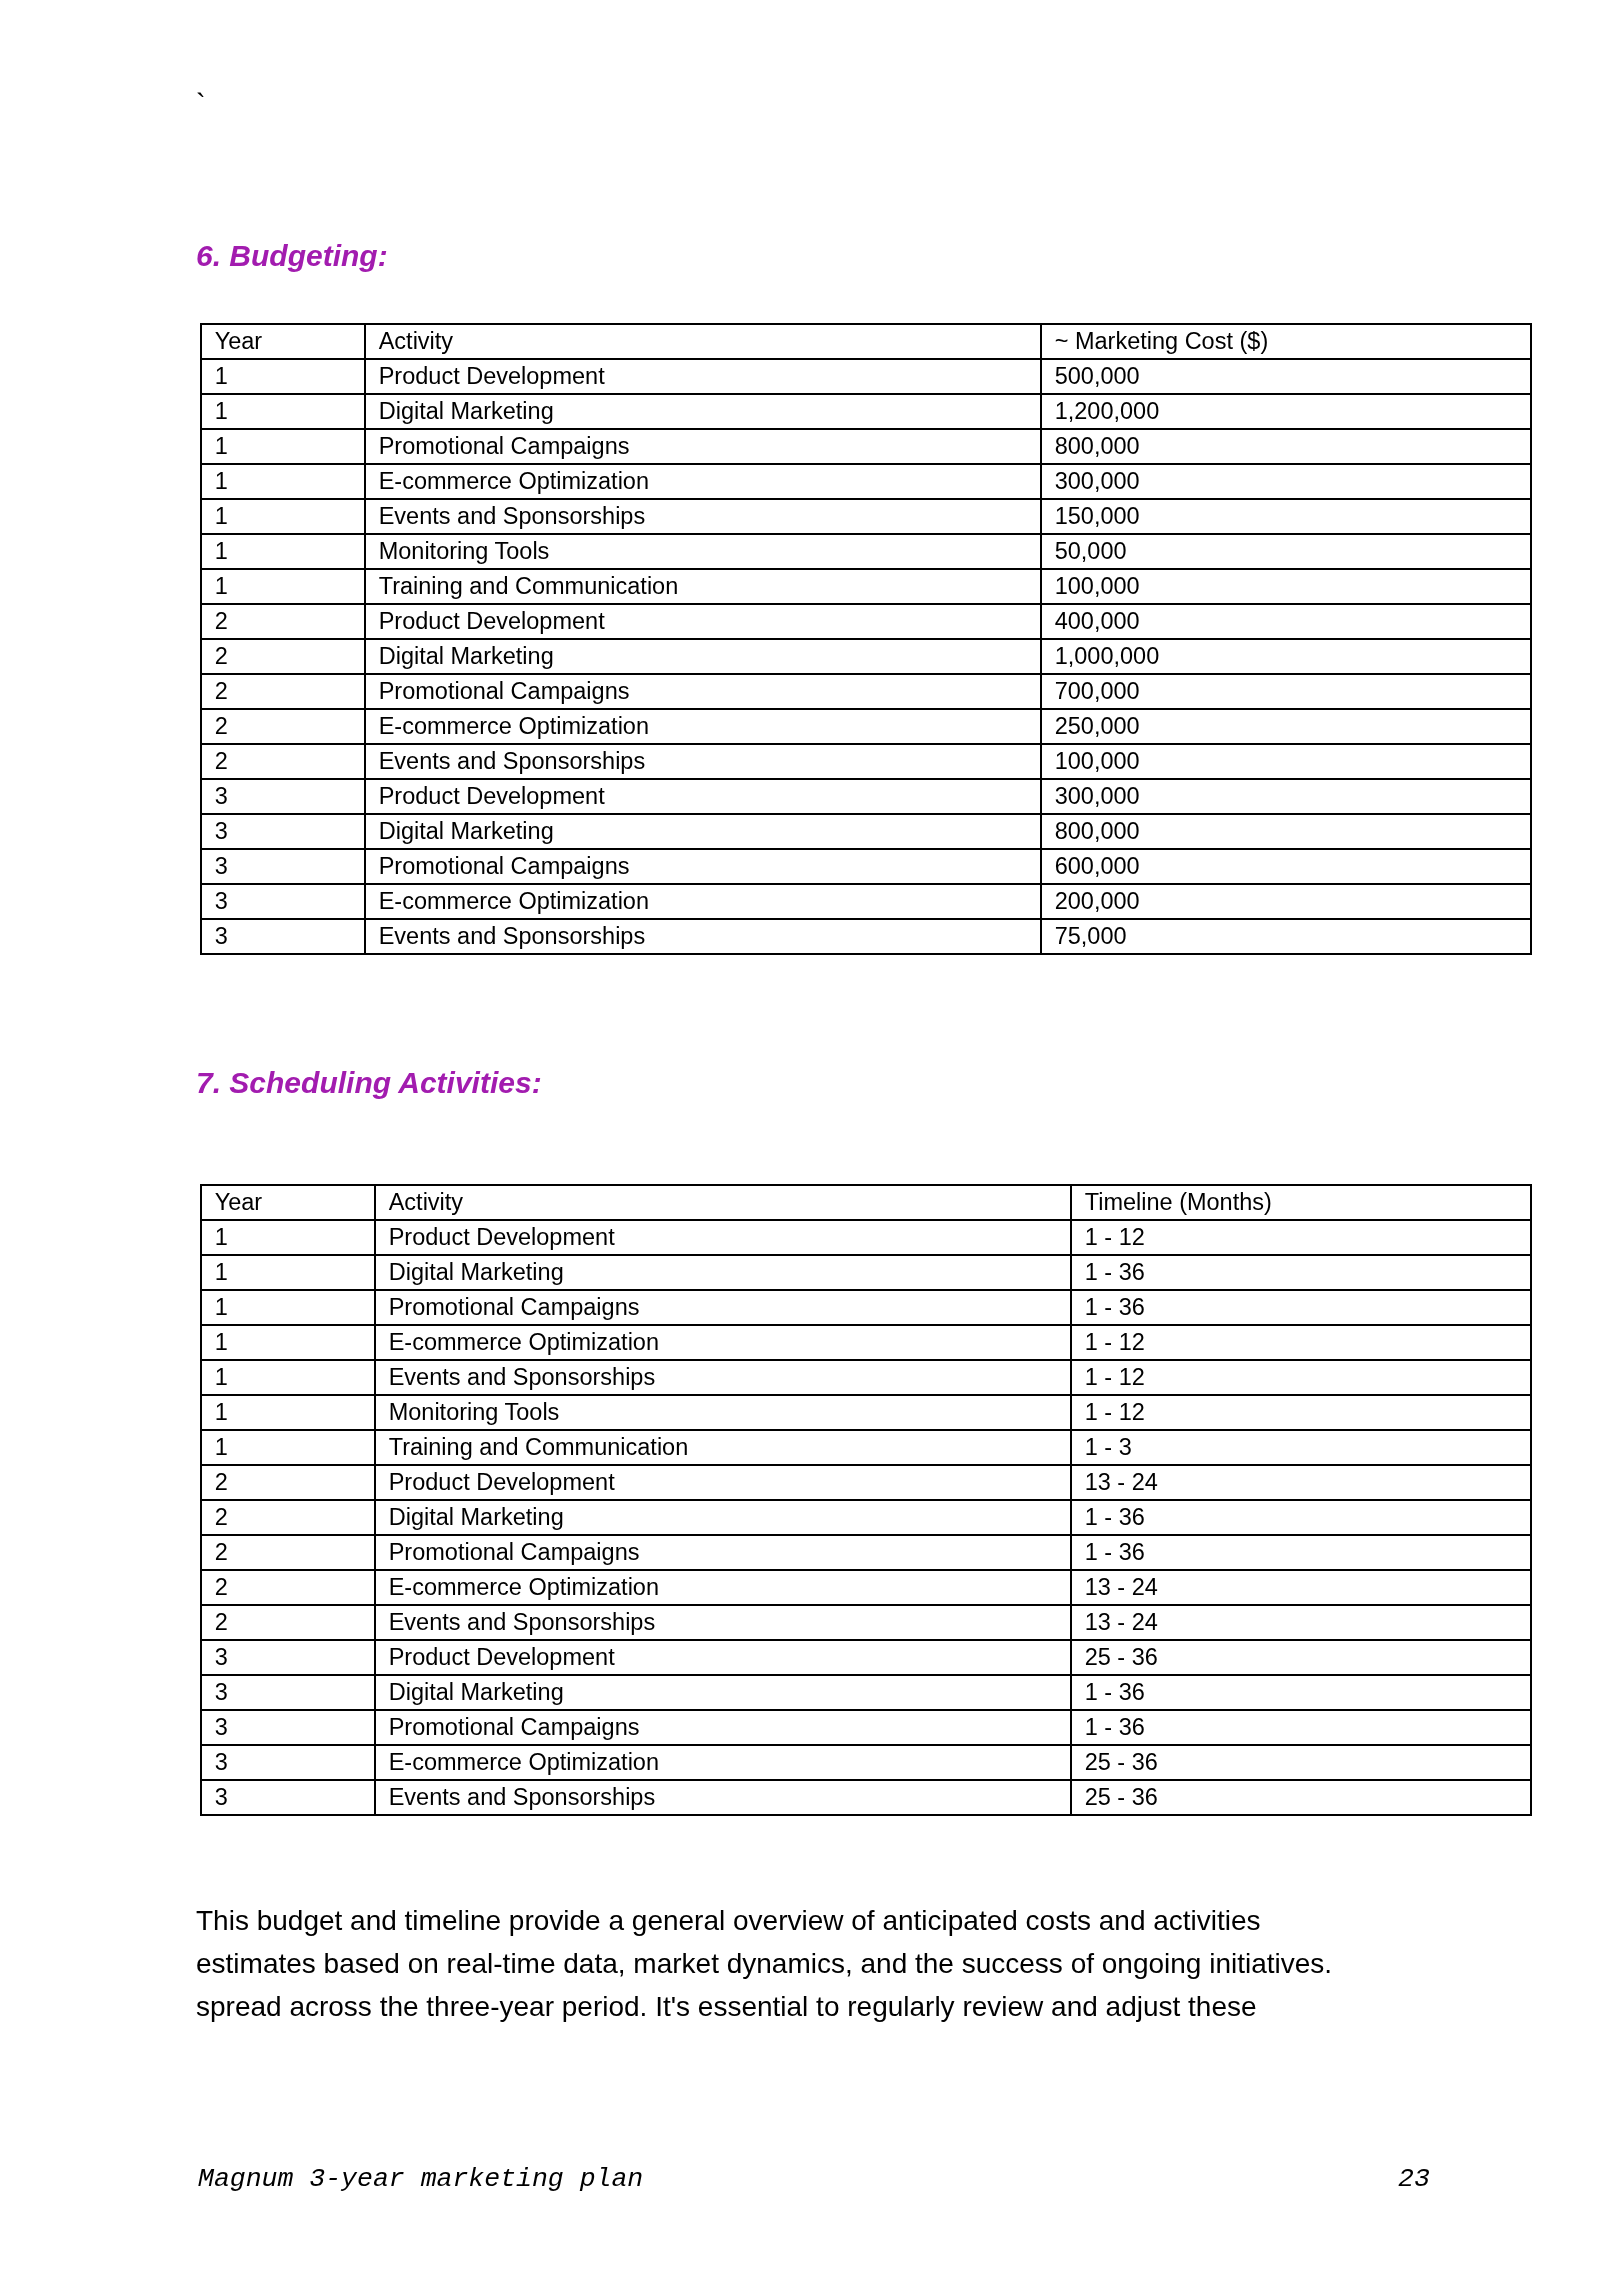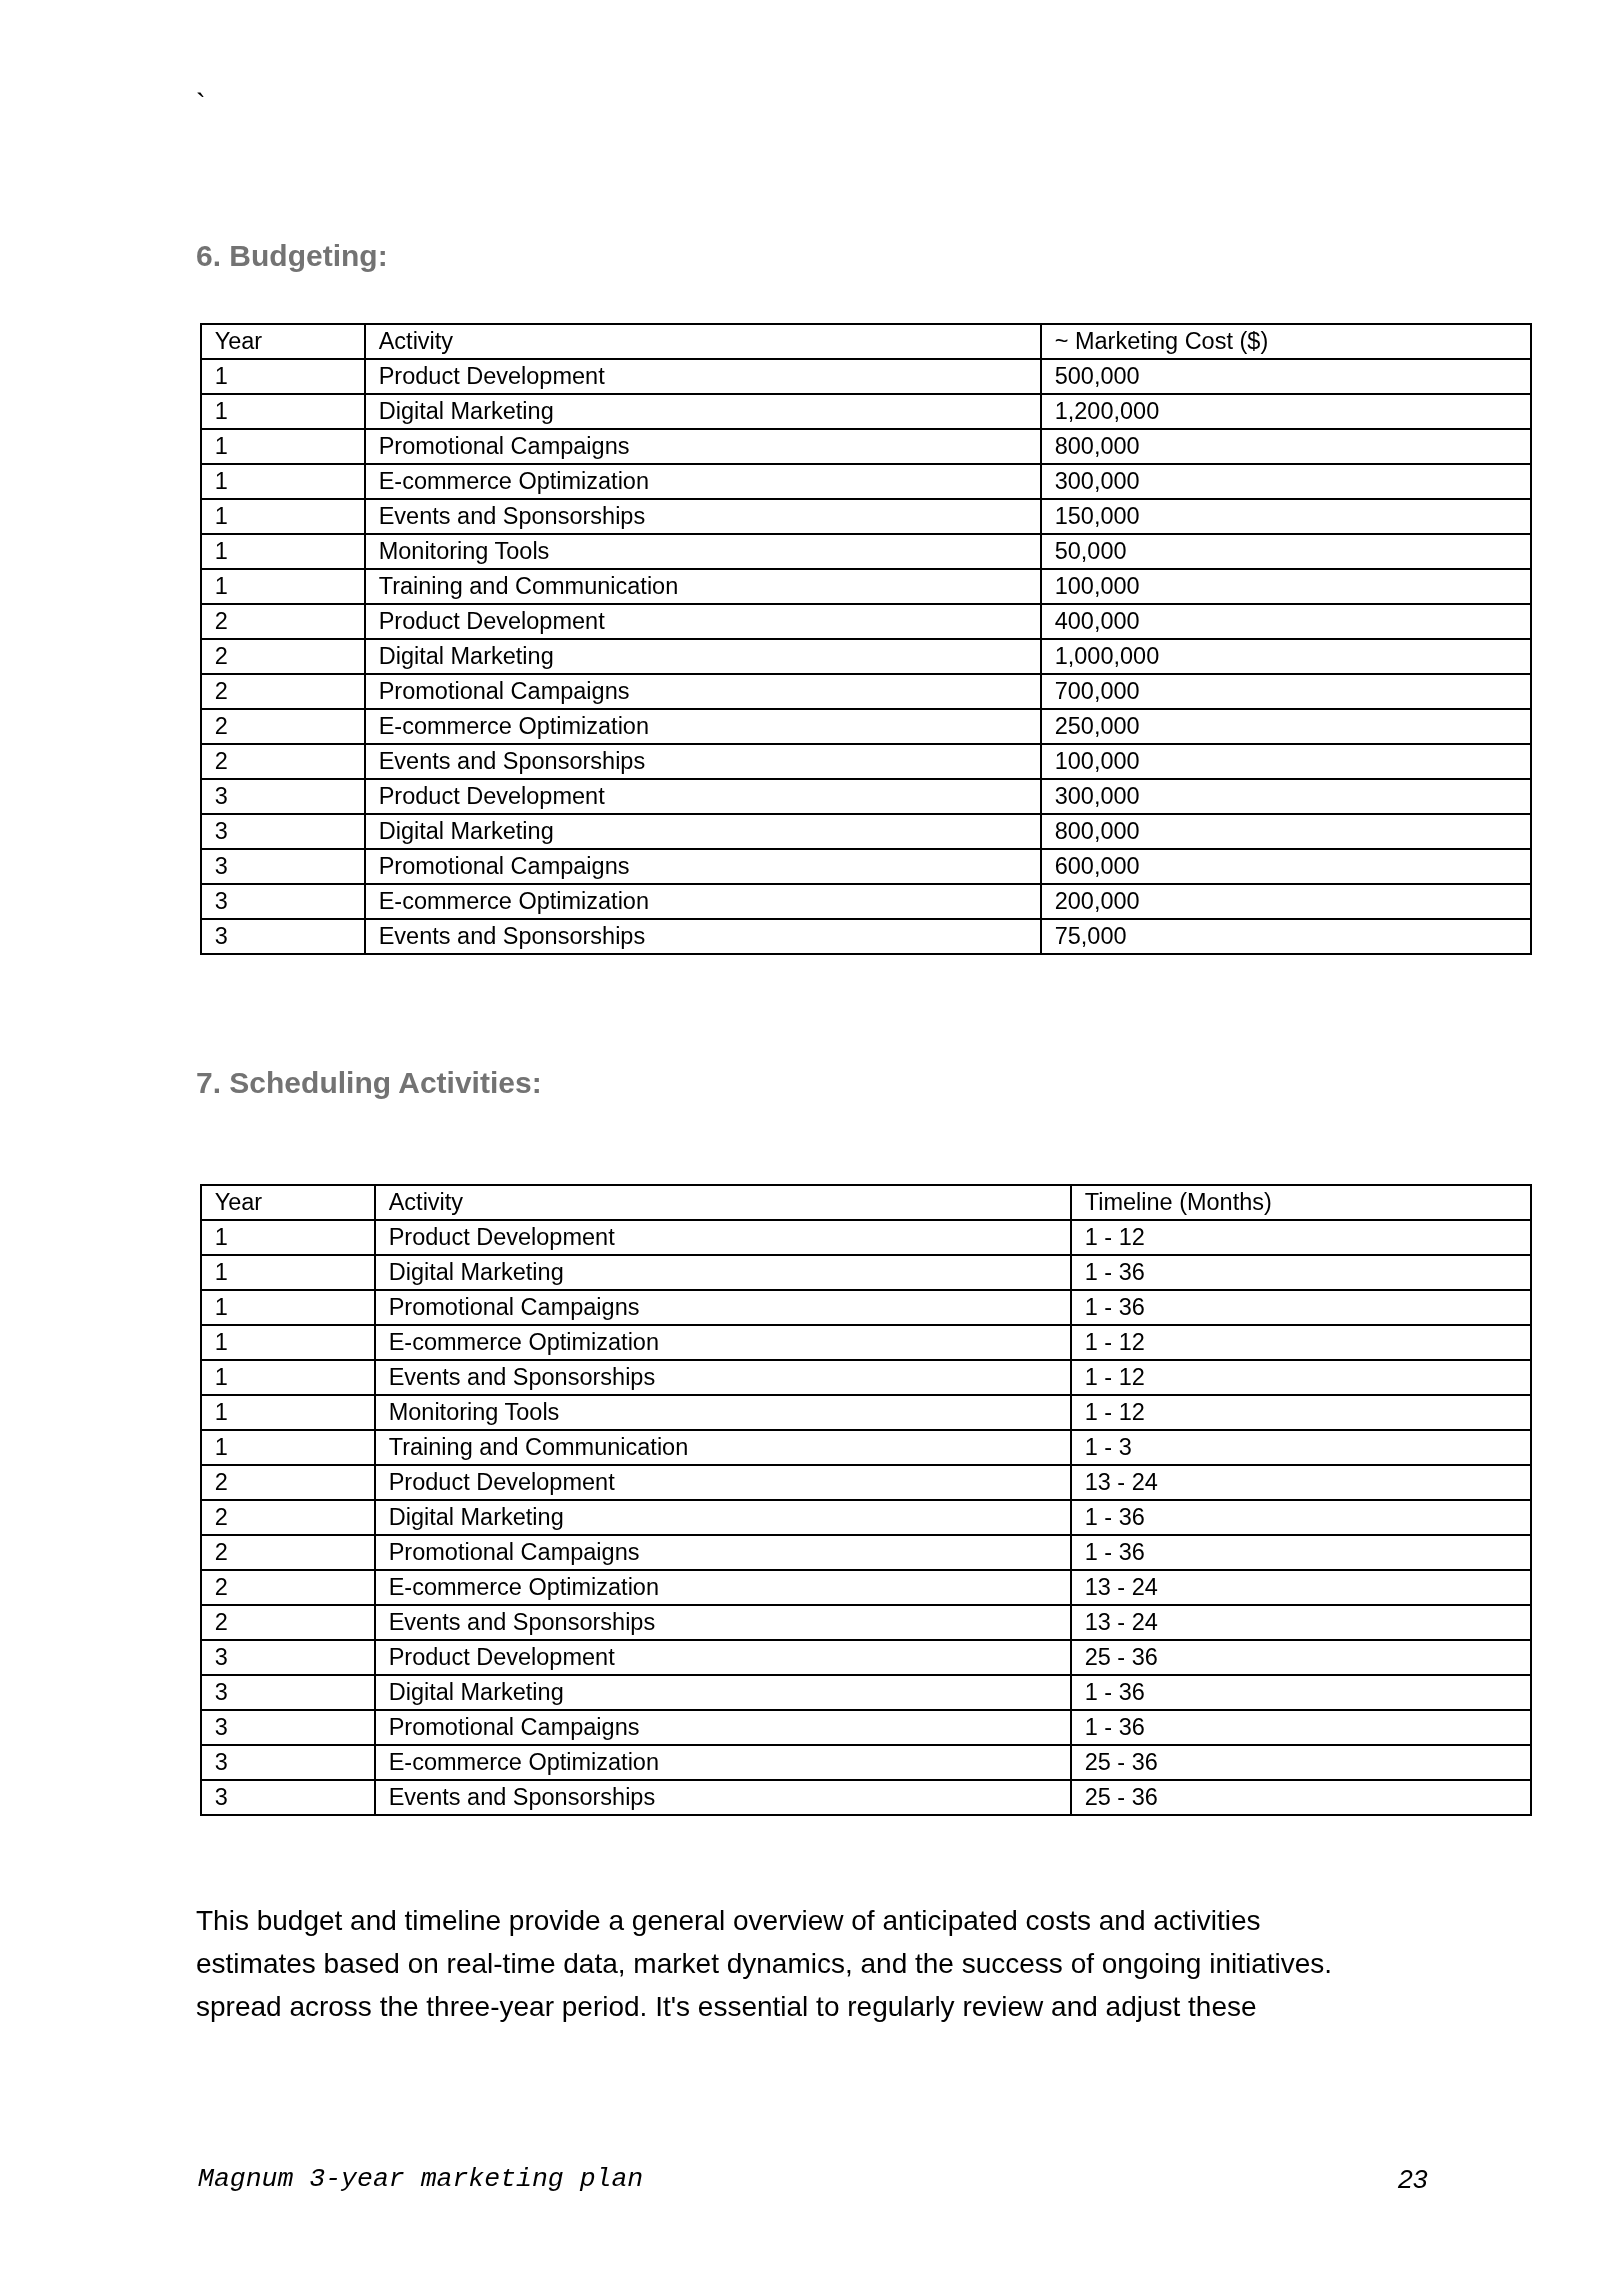--- a/index.html
+++ b/index.html
@@ -23,22 +23,23 @@
     font-size: 29px;
     line-height: 29px;
     color: #000000;
   }
   .heading {
     position: absolute;
     left: 196px;
     margin: 0;
     font-size: 30px;
     font-weight: bold;
-    color: #737373;
+    color: #a21caf;
     letter-spacing: 0px;
+    font-style: italic;
   }
   .h1pos { top: 239px; }
   .h2pos { top: 1066px; }
 
   table.doc-table {
     position: absolute;
     left: 200px;
     width: 1330px;
     border-collapse: collapse;
     table-layout: fixed;
@@ -93,21 +94,21 @@
     top: 2164px;
     font-family: Liberation Mono, monospace;
     font-style: italic;
     font-size: 26.5px;
     color: #000000;
   }
   .footer-right {
     position: absolute;
     left: 1398px;
     top: 2164px;
-    font-family: Liberation Sans, sans-serif;
+    font-family: Liberation Mono, monospace;
     font-style: italic;
     font-size: 26.5px;
     color: #000000;
   }
 </style>
 </head>
 <body>
 
 <div class="page">
 

